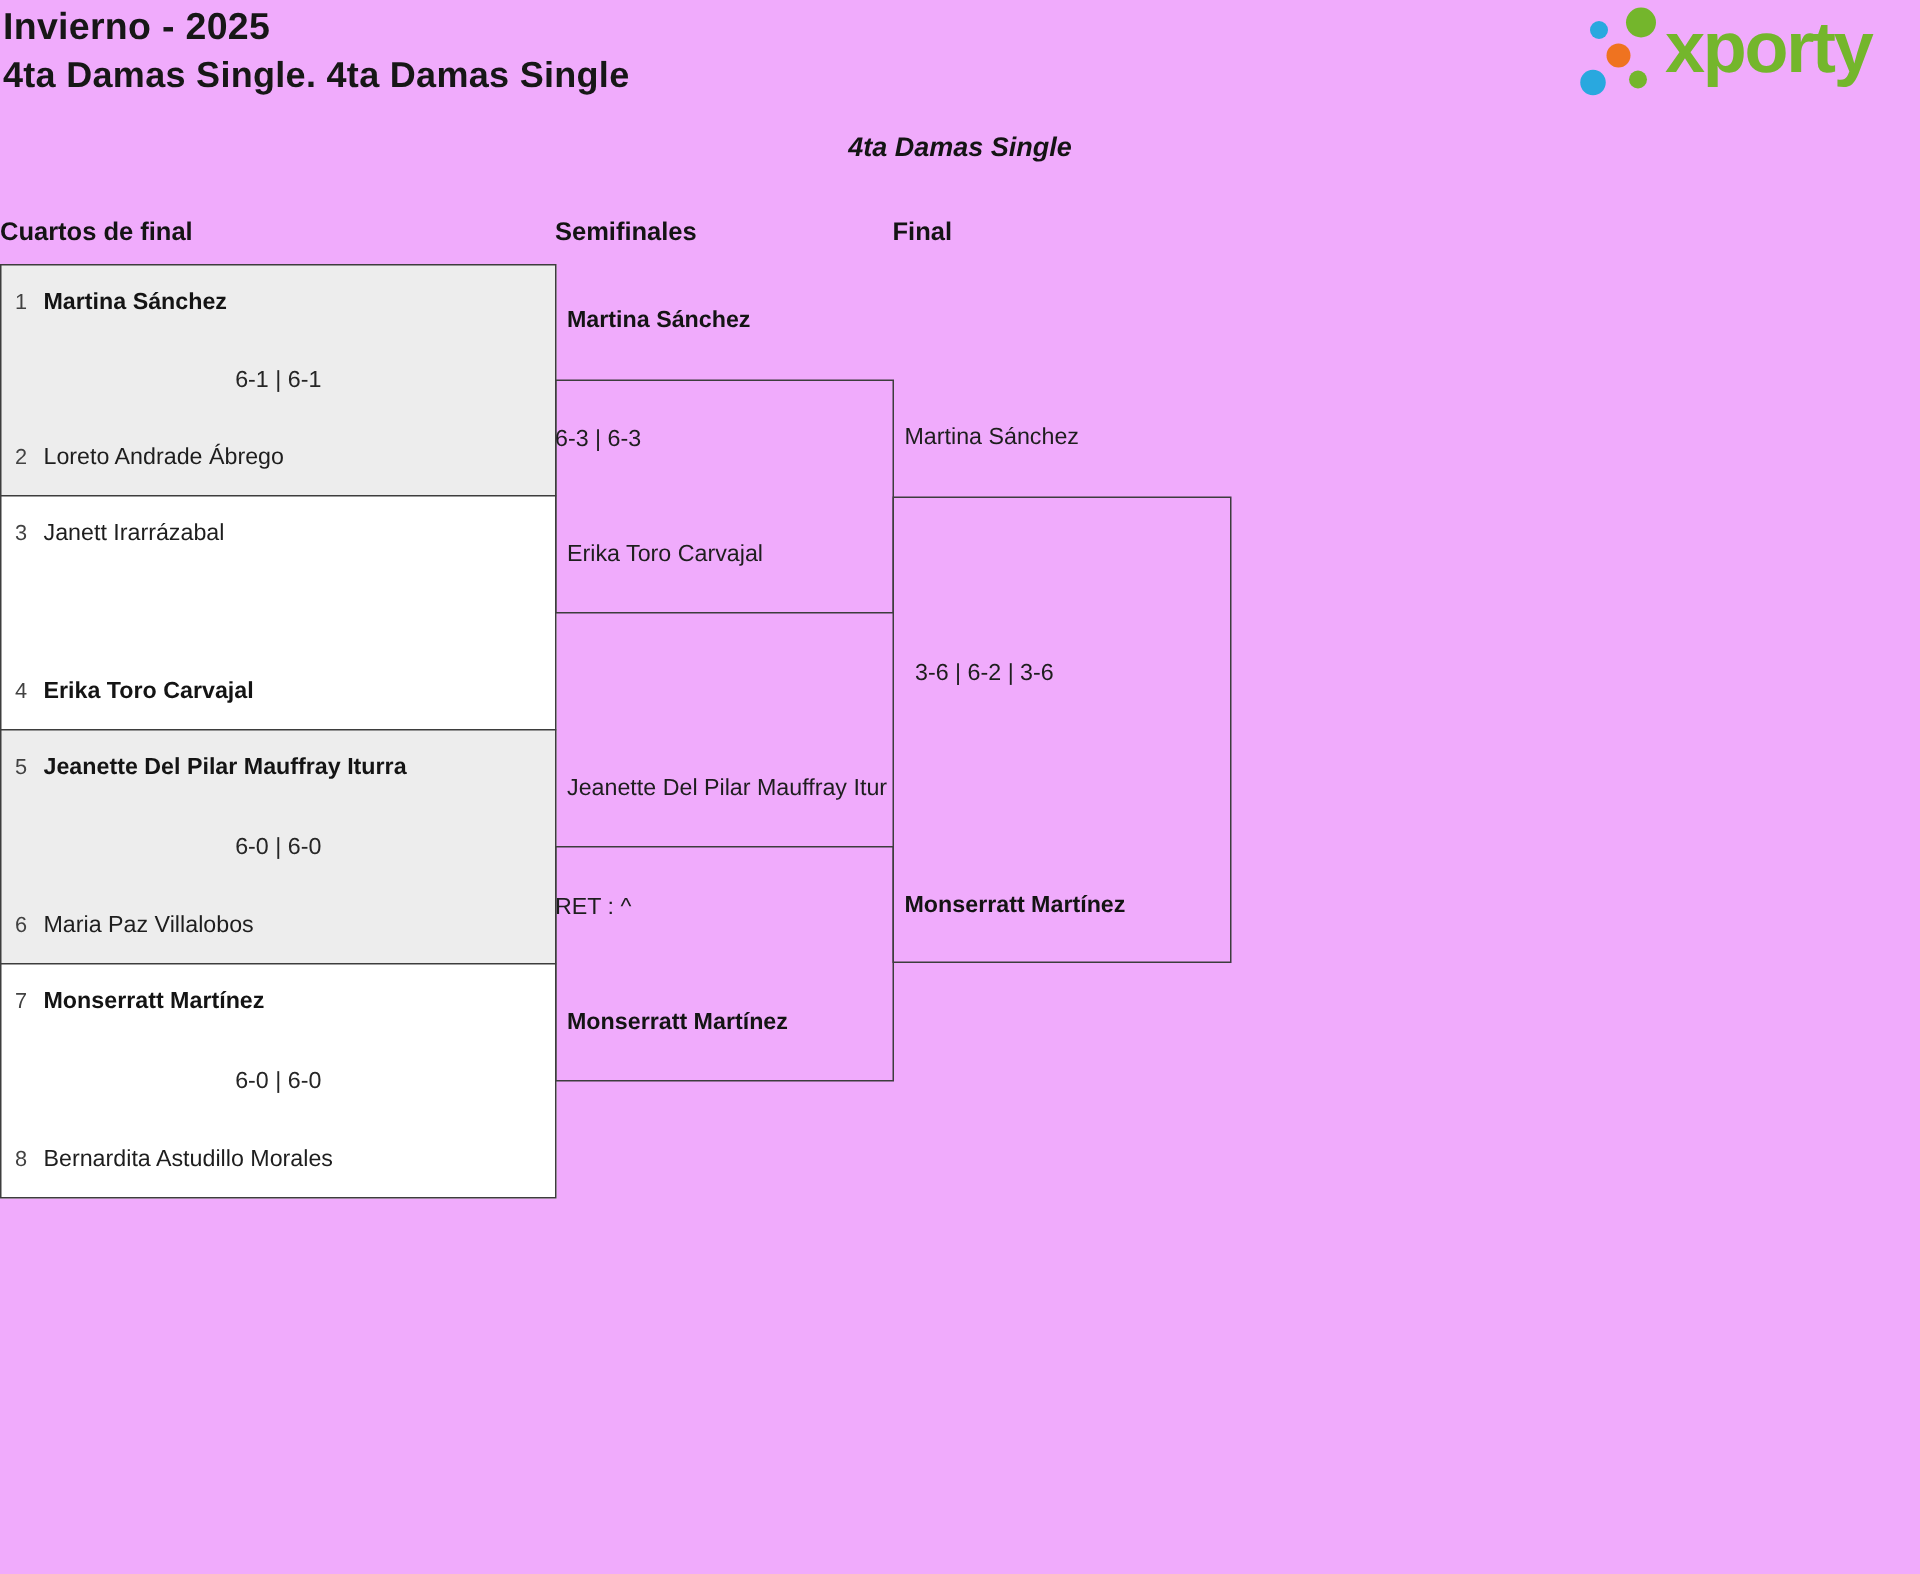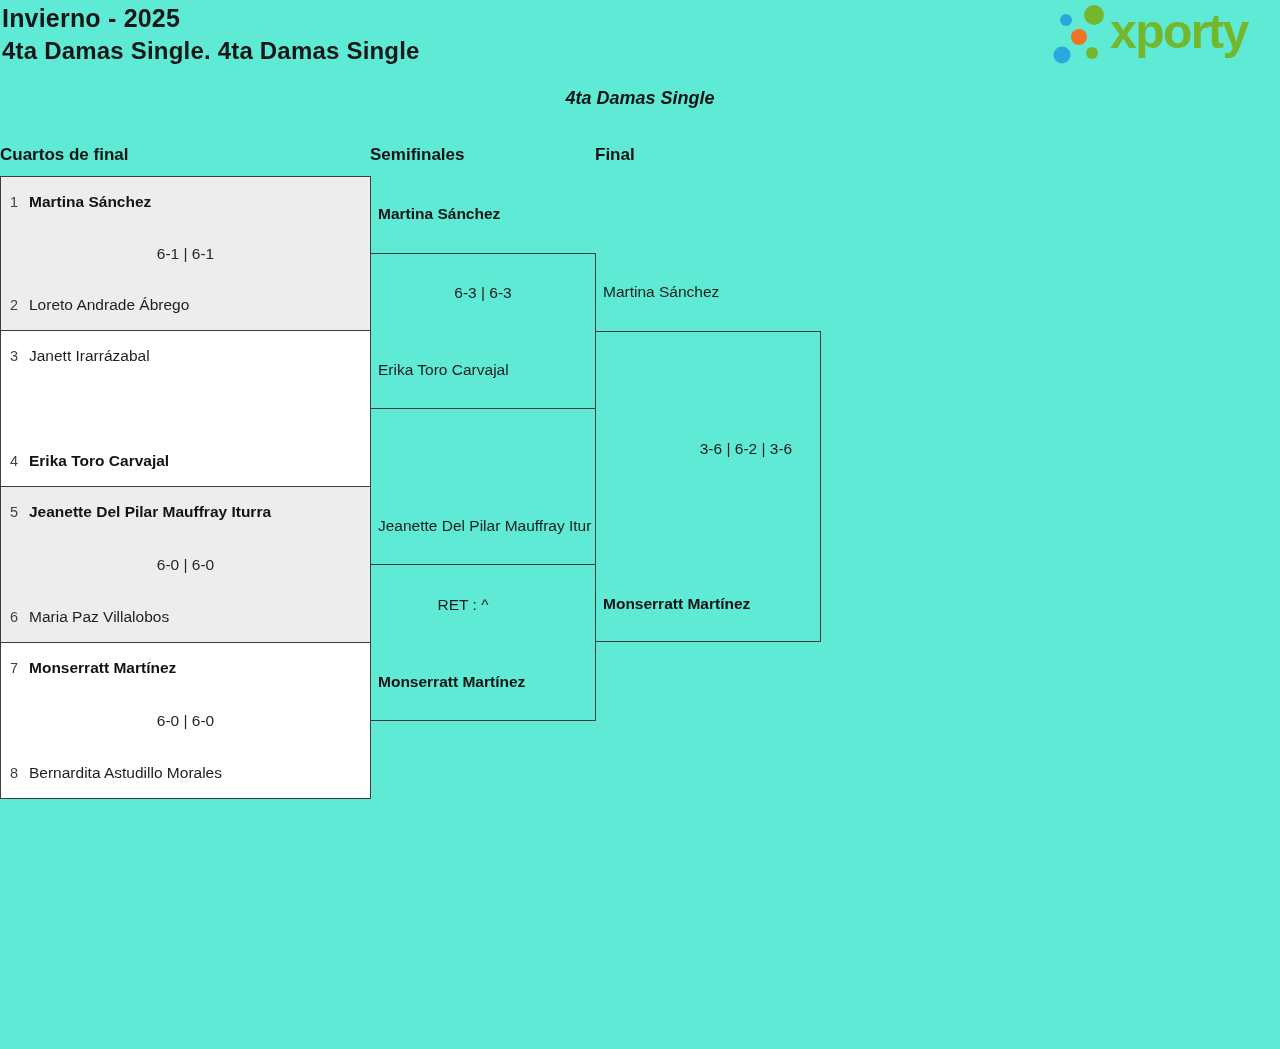--- a/index.html
+++ b/index.html
@@ -1,20 +1,20 @@
 <!DOCTYPE html>
 <html><head>
 <meta charset="utf-8">
 <style>
   html, body { margin: 0; padding: 0; background: #ffffff; }
   .page {
     position: relative;
     width: 1280px;
     height: 1049px;
-    background: #5eead4;
+    background: #f0abfc;
     font-family: "Liberation Sans", sans-serif;
     color: #1e1e1e;
     overflow: hidden;
   }
 
   
   .title-main {
     position: absolute; left: 2px; top: 3px;
     font-size: 25px; font-weight: 700; color: #171717;
     letter-spacing: 0.2px; line-height: 30px;
@@ -66,26 +66,26 @@
     position: absolute; left: 0; right: 0; top: 50%;
     transform: translateY(-50%); text-align: center;
     font-size: 15.5px; color: #262626; line-height: 20px;
   }
 
   
   .lbl {
     position: absolute; font-size: 15.5px; color: #1e1e1e;
     line-height: 20px; white-space: nowrap;
   }
-  .lbl-score { text-align: center; }
+  .lbl-score { }
   .sf1-p1   { left: 378px; top: 204px; }
   .sf1-sc   { left: 370px; top: 283px; width: 226px; }
   .sf1-p2   { left: 378px; top: 360px; }
   .sf2-p1   { left: 378px; top: 516px; width: 217px; overflow: hidden; }
-  .sf2-sc   { left: 350px; top: 595px; width: 226px; }
+  .sf2-sc   { left: 370px; top: 595px; width: 226px; }
   .sf2-p2   { left: 378px; top: 672px; }
   .fin-p1   { left: 603px; top: 282px; }
   .fin-sc   { left: 610px; top: 439px; width: 272px; }
   .fin-p2   { left: 603px; top: 594px; }
 
   .winner { font-weight: 700; color: #141414; }
 </style>
 </head>
 <body>
 

